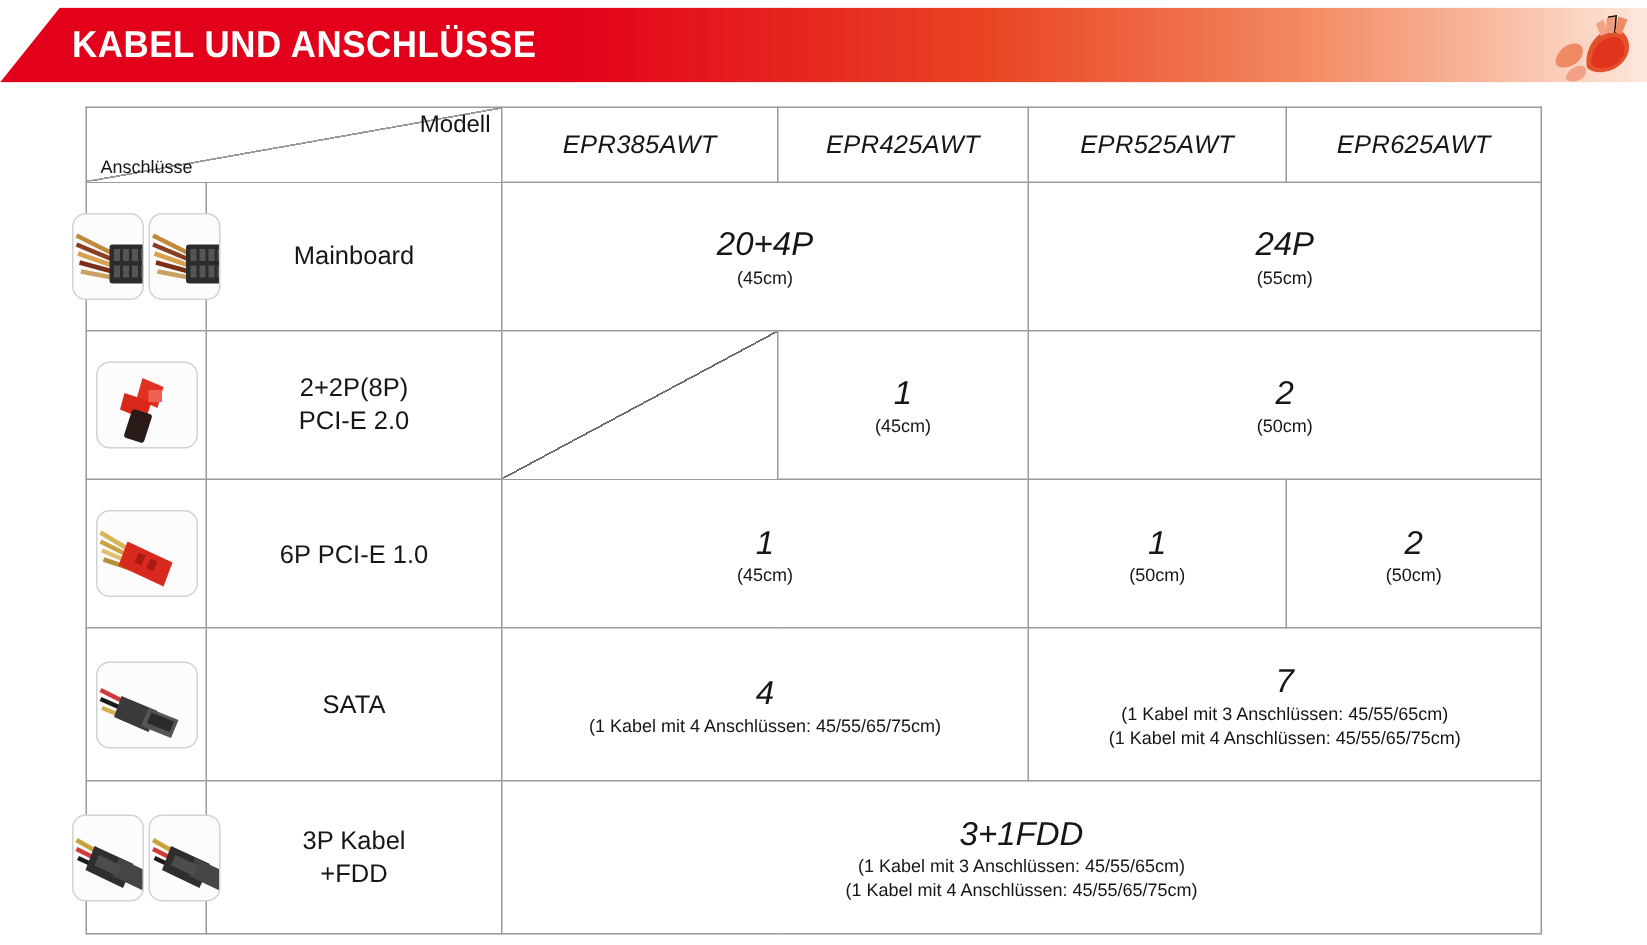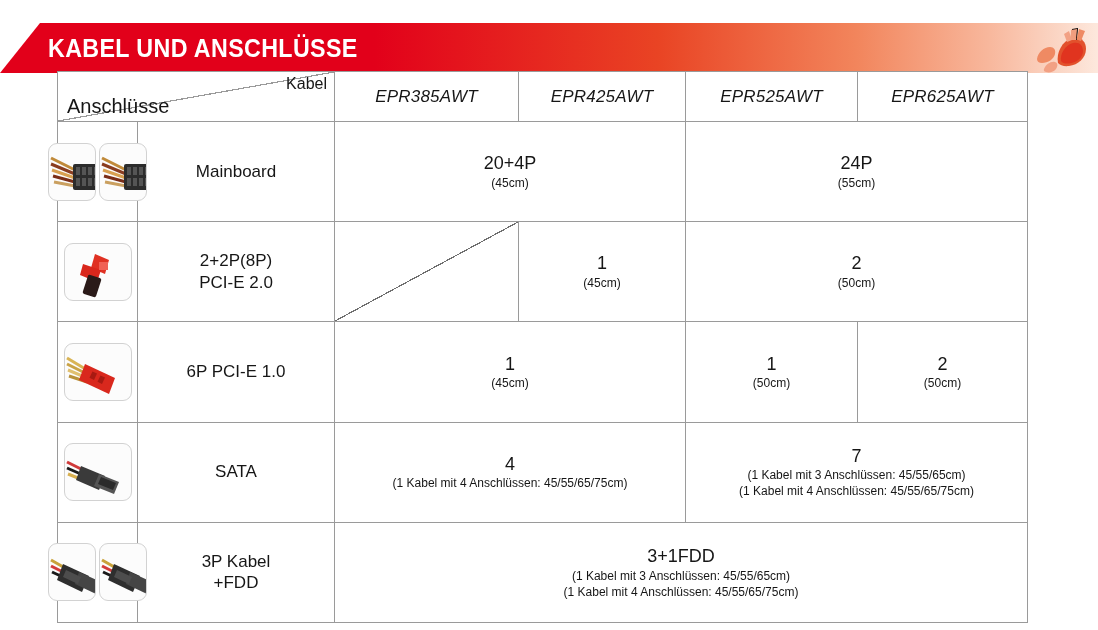--- a/index.html
+++ b/index.html
@@ -7,21 +7,21 @@
     margin: 0; padding: 0;
     width: 1098px; height: 630px;
     background: #ffffff;
     font-family: "Liberation Sans", sans-serif;
     overflow: hidden;
   }
 
   
   #banner-wrap {
     position: absolute;
-    left: 0; top: 23px;
+    left: 0; top: 5px;
     width: 1098px; height: 50px; text-align: center;
   }
   #banner-shape {
     position: absolute;
     left: 0; top: 0;
     width: 1098px; height: 50px;
     background: linear-gradient(to right,
         #e2001a 0%, #e2001a 34%, #e94424 60%,
         #f2855c 78%, #f8b79c 90%, #fbd9c9 97%, #fde8dd 100%);
     -webkit-clip-path: polygon(40px 0, 1098px 0, 1098px 50px, 0 50px);
@@ -84,21 +84,21 @@
       linear-gradient(to bottom right,
         transparent calc(50% - 0.6px), #9a9a9a calc(50% - 0.6px),
         #9a9a9a calc(50% + 0.6px), transparent calc(50% + 0.6px));
   }
   td.corner .lbl-model {
     position: absolute; right: 7px; top: 3px;
     font-size: 16px;
   }
   td.corner .lbl-conn {
     position: absolute; left: 9px; bottom: 3px;
-    font-size: 20px;
+    font-size: 12px;
   }
 
   td.model-head {
     font-size: 21px;
     height: 50px;
     letter-spacing: 0.2px;
     font-style: italic;
   }
 
   td.rowname {
@@ -118,21 +118,21 @@
     padding: 0;
   }
   td.na .slash {
     position: absolute; inset: 0;
     background:
       linear-gradient(to bottom right,
         transparent calc(50% - 0.6px), #6f6f6f calc(50% - 0.6px),
         #6f6f6f calc(50% + 0.6px), transparent calc(50% + 0.6px));
   }
 
-  .big  { font-size: 18px; line-height: 1.25; display:block; }
+  .big  { font-size: 22px; line-height: 1.25; display:block;font-style:italic; }
   .sub  { font-size: 12px; line-height: 1.34; display:block; }
 
   
   .thumbs {
     display: flex; justify-content: center; align-items: center;
     gap: 3px;
     height: 100%;
   }
   .thumb {
     width: 68px; height: 58px;
@@ -174,21 +174,21 @@
       <col class="c-name">
     <col class="c-m1">
       <col class="c-m2">
       <col class="c-m3">
       <col class="c-m4">
   </colgroup>
   <tbody id="table-body">
       <tr>
         <td class="corner" colspan="2">
           <div class="diag"></div>
-          <div class="lbl-model">Kabel</div>
+          <div class="lbl-model">Modell</div>
           <div class="lbl-conn">Anschlüsse</div>
         </td>
         <td class="model-head">EPR385AWT</td>
         <td class="model-head">EPR425AWT</td>
         <td class="model-head">EPR525AWT</td>
         <td class="model-head">EPR625AWT</td>
       </tr>
       <tr>
         <td class="imgcell">
           <div class="thumbs">

